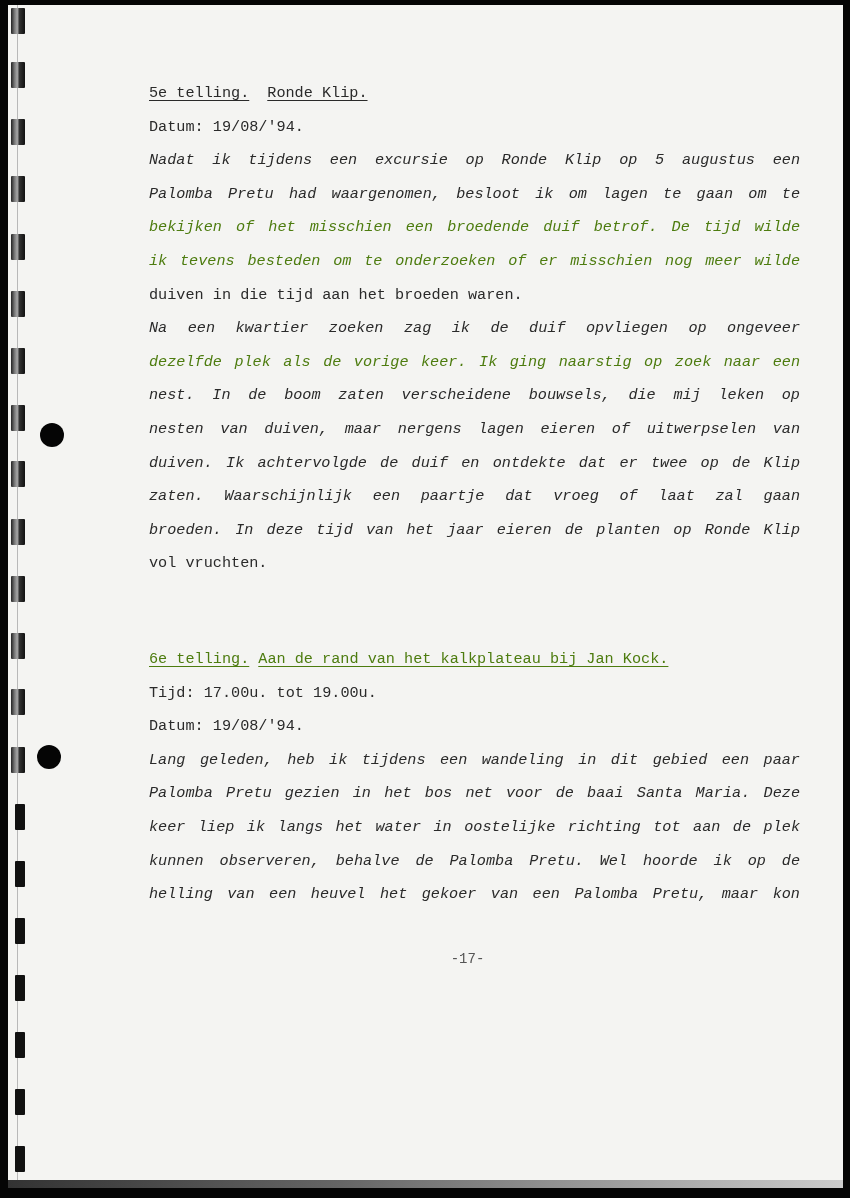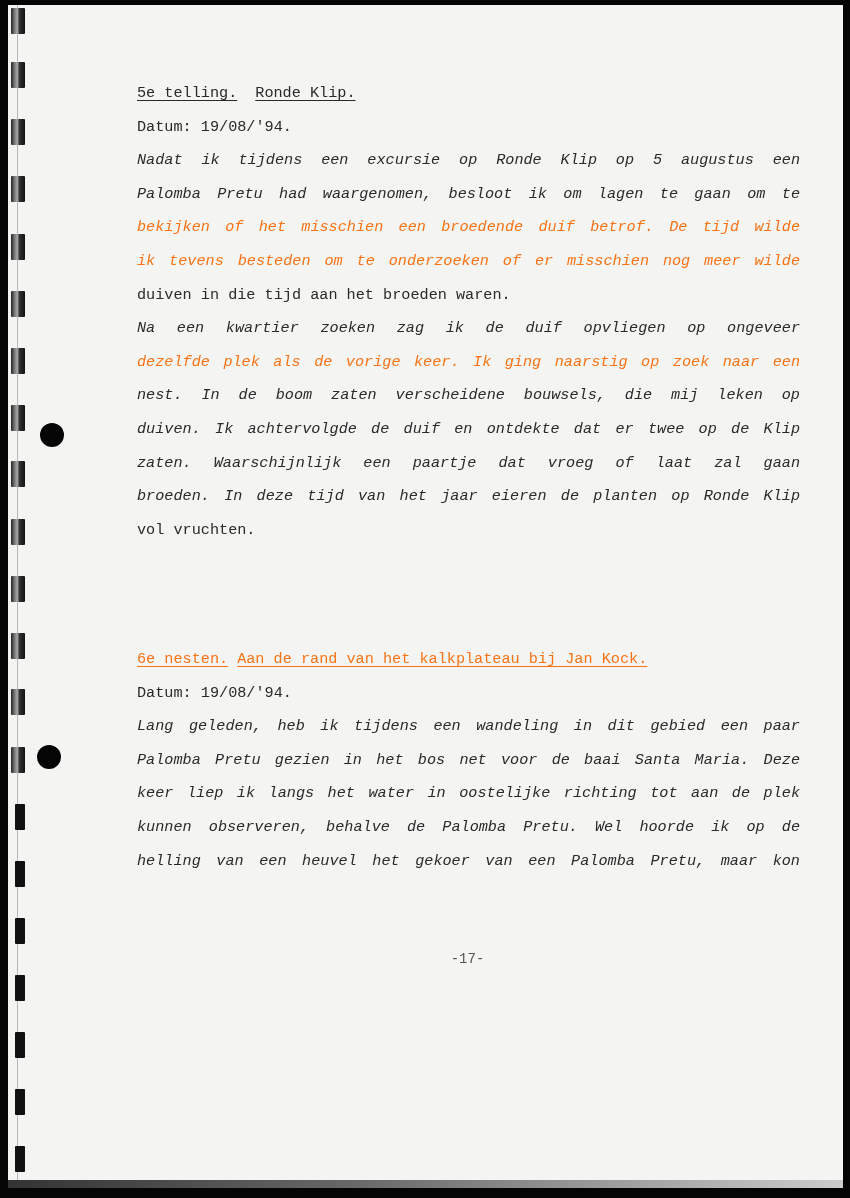--- a/index.html
+++ b/index.html
@@ -44,25 +44,25 @@
   }
   .text {
     position: absolute;
     left: 137px;
     width: 663px;
     font-size: 15.2px;
     color: #2a2a2a;
     line-height: 33.6px;
     white-space: nowrap;
   }
-  .line { height: 33.6px; }
+  .line { height: 33.6px; margin-left: 12px; }
   .line.justify { text-align: justify; text-align-last: justify; white-space: normal; font-style: italic; }
   .heading span { text-decoration: underline; text-underline-offset: 3px; }
   .heading .gap { text-decoration: none; display: inline-block; }
-  .dark { color: #f97316; }
+  .dark { color: #4d7c0f; }
   .page-number {
     position: absolute;
     left: 0; width: 935px;
     top: 951px;
     text-align: center;
     font-size: 14px;
     color: #555;
   }
 </style>
 </head>
@@ -103,28 +103,30 @@
   <div class="line heading"><span>5e telling.</span><span class="gap" style="width:18px"></span><span>Ronde Klip.</span></div>
   <div class="line">Datum: 19/08/'94.</div>
   <div class="line justify">Nadat ik tijdens een excursie op Ronde Klip op 5 augustus een</div>
   <div class="line justify">Palomba Pretu had waargenomen, besloot ik om lagen te gaan om te</div>
   <div class="line justify dark">bekijken of het misschien een broedende duif betrof. De tijd wilde</div>
   <div class="line justify dark">ik tevens besteden om te onderzoeken of er misschien nog meer wilde</div>
   <div class="line">duiven in die tijd aan het broeden waren.</div>
   <div class="line justify">Na een kwartier zoeken zag ik de duif opvliegen op ongeveer</div>
   <div class="line justify dark">dezelfde plek als de vorige keer. Ik ging naarstig op zoek naar een</div>
   <div class="line justify">nest. In de boom zaten verscheidene bouwsels, die mij leken op</div>
+  <div class="line justify">nesten van duiven, maar nergens lagen eieren of uitwerpselen van</div>
   <div class="line justify">duiven. Ik achtervolgde de duif en ontdekte dat er twee op de Klip</div>
   <div class="line justify">zaten. Waarschijnlijk een paartje dat vroeg of laat zal gaan</div>
   <div class="line justify">broeden. In deze tijd van het jaar eieren de planten op Ronde Klip</div>
   <div class="line">vol vruchten.</div>
 </div>
 
 <div class="text" style="top:643px">
-  <div class="line heading dark"><span>6e nesten.</span><span class="gap" style="width:9px"></span><span>Aan de rand van het kalkplateau bij Jan Kock.</span></div>
+  <div class="line heading dark"><span>6e telling.</span><span class="gap" style="width:9px"></span><span>Aan de rand van het kalkplateau bij Jan Kock.</span></div>
+  <div class="line">Tijd: 17.00u. tot 19.00u.</div>
   <div class="line">Datum: 19/08/'94.</div>
   <div class="line justify">Lang geleden, heb ik tijdens een wandeling in dit gebied een paar</div>
   <div class="line justify">Palomba Pretu gezien in het bos net voor de baai Santa Maria. Deze</div>
   <div class="line justify">keer liep ik langs het water in oostelijke richting tot aan de plek</div>
   <div class="line justify">kunnen observeren, behalve de Palomba Pretu. Wel hoorde ik op de</div>
   <div class="line justify">helling van een heuvel het gekoer van een Palomba Pretu, maar kon</div>
 </div>
 
 <div class="page-number">-17-</div>
 

